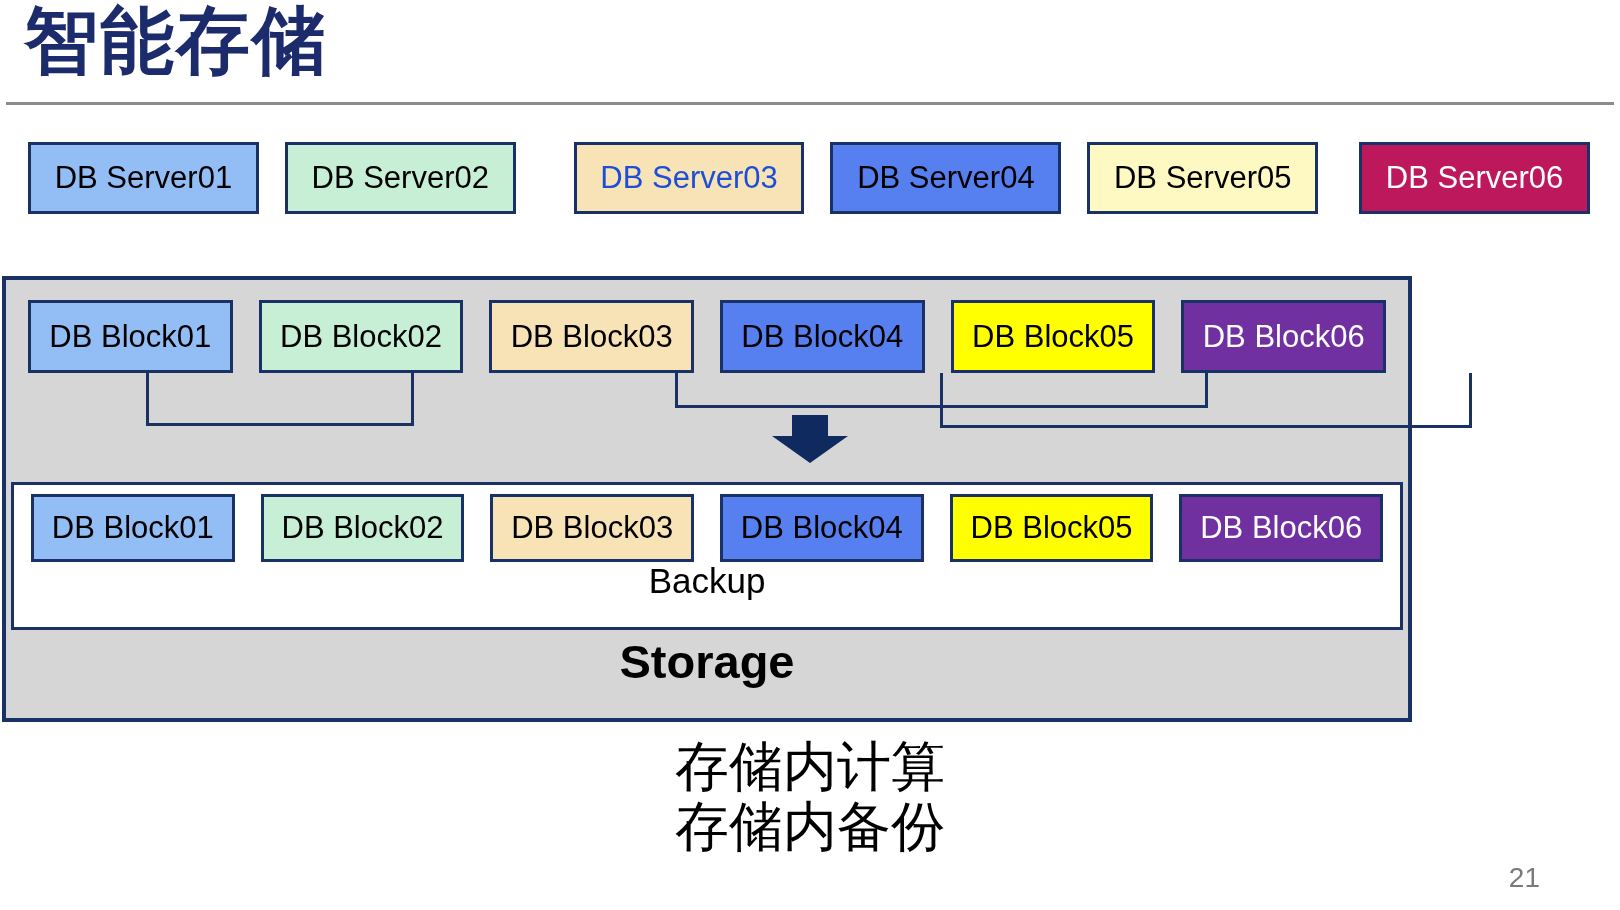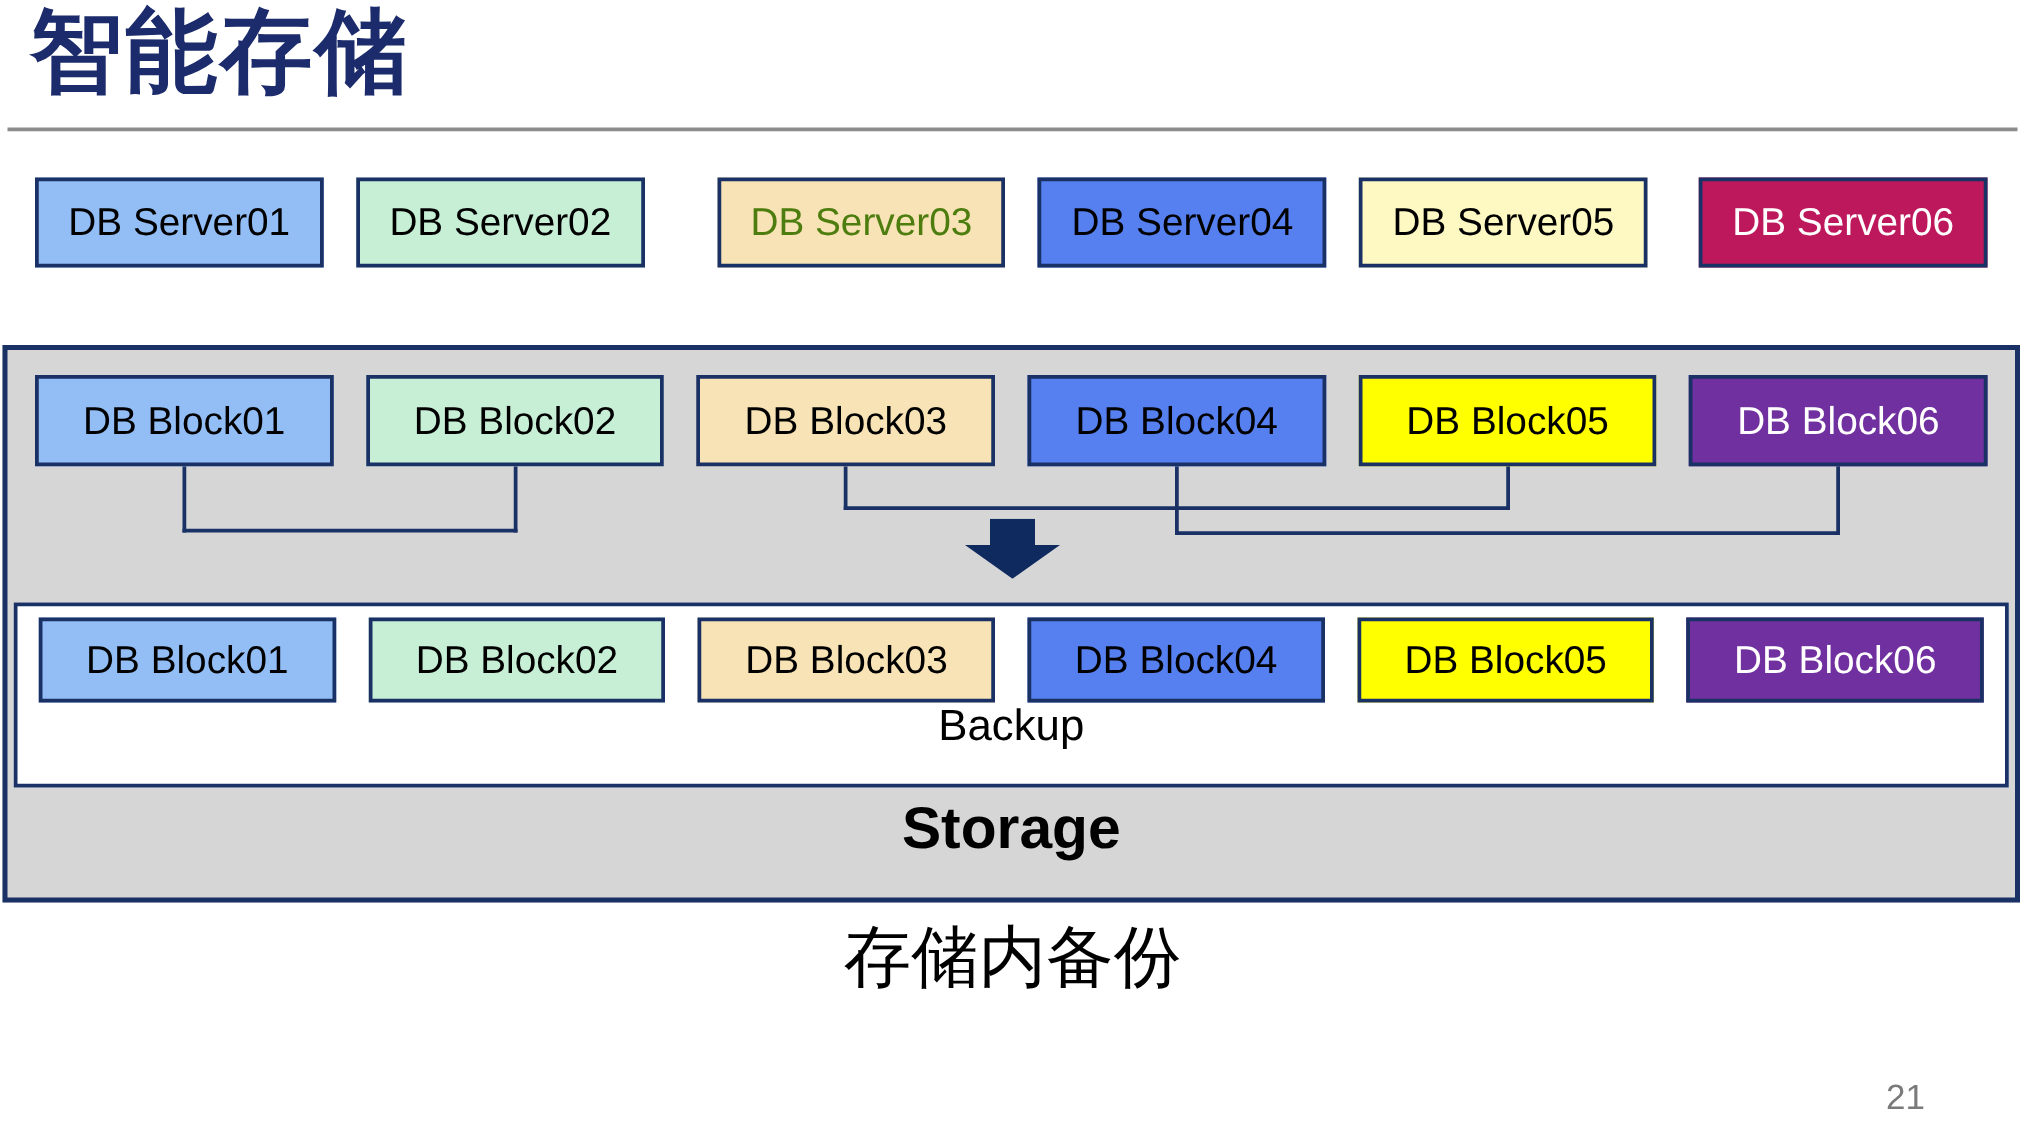--- a/index.html
+++ b/index.html
@@ -19,21 +19,21 @@
   }
   .server-row{
     position:absolute;left:28px;right:30px;top:142px;height:72px;
   }
   .box{
     flex:1;display:flex;align-items:center;justify-content:center;
     border:3px solid #1A3166;box-sizing:border-box;
     font-size:31px;color:#000;white-space:nowrap;
   }
   .big-container{
-    position:absolute;left:2px;top:276px;width:1614px;height:446px;
+    position:absolute;left:2px;top:276px;width:1410px;height:446px;
     box-sizing:border-box;border:4px solid #1A3166;background:#D6D6D6;
   }
   .block-row-top{
     position:absolute;left:22px;right:22px;top:20px;height:73px;
   }
   .connector-layer{
     position:absolute;left:0;top:0;width:100%;height:100%;pointer-events:none;
   }
   .bracket{
     position:absolute;box-sizing:border-box;
@@ -71,21 +71,21 @@
 <body>
 
 <div class="slide">
 
   <h1 class="title">智能存储</h1>
   <div class="divider"></div>
 
   <div class="row server-row">
     <div class="box" style="background: rgb(146, 189, 245); color: #000000;">DB Server01</div>
     <div class="box" style="background: rgb(198, 239, 214); color: rgb(0, 0, 0);">DB Server02</div>
-    <div class="box" style="background: rgb(247, 227, 181); color: #4d7c0f; margin-left: 32px;">DB Server03</div>
+    <div class="box" style="background: rgb(247, 227, 181); color: #1d4ed8; margin-left: 32px;">DB Server03</div>
     <div class="box" style="background: rgb(86, 127, 239); color: rgb(0, 0, 0);">DB Server04</div>
     <div class="box" style="background: #fef9c3; color: rgb(0, 0, 0);">DB Server05</div>
     <div class="box" style="background: #be185d; color: rgb(255, 255, 255); margin-left: 15px;">DB Server06</div>
   </div>
 
   <div class="big-container">
 
     <div class="connector-layer">
         <div class="bracket" style="left: 140px; width: 268px; top: 93px; height: 53px;"></div>
         <div class="bracket" style="left: 669px; width: 533px; top: 93px; height: 35px;"></div>
@@ -117,18 +117,19 @@
         <div class="box" style="background: rgb(112, 48, 160); color: rgb(255, 255, 255);">DB Block06</div>
       </div>
       <div class="backup-label">Backup</div>
     </div>
 
     <div class="storage-label">Storage</div>
   </div>
 
   <div class="captions">
     <div class="captions-inner">
+      <div>存储内计算</div>
       <div>存储内备份</div>
     </div>
   </div>
 
   <div class="page-number">21</div>
 </div>
 
 </body></html>

